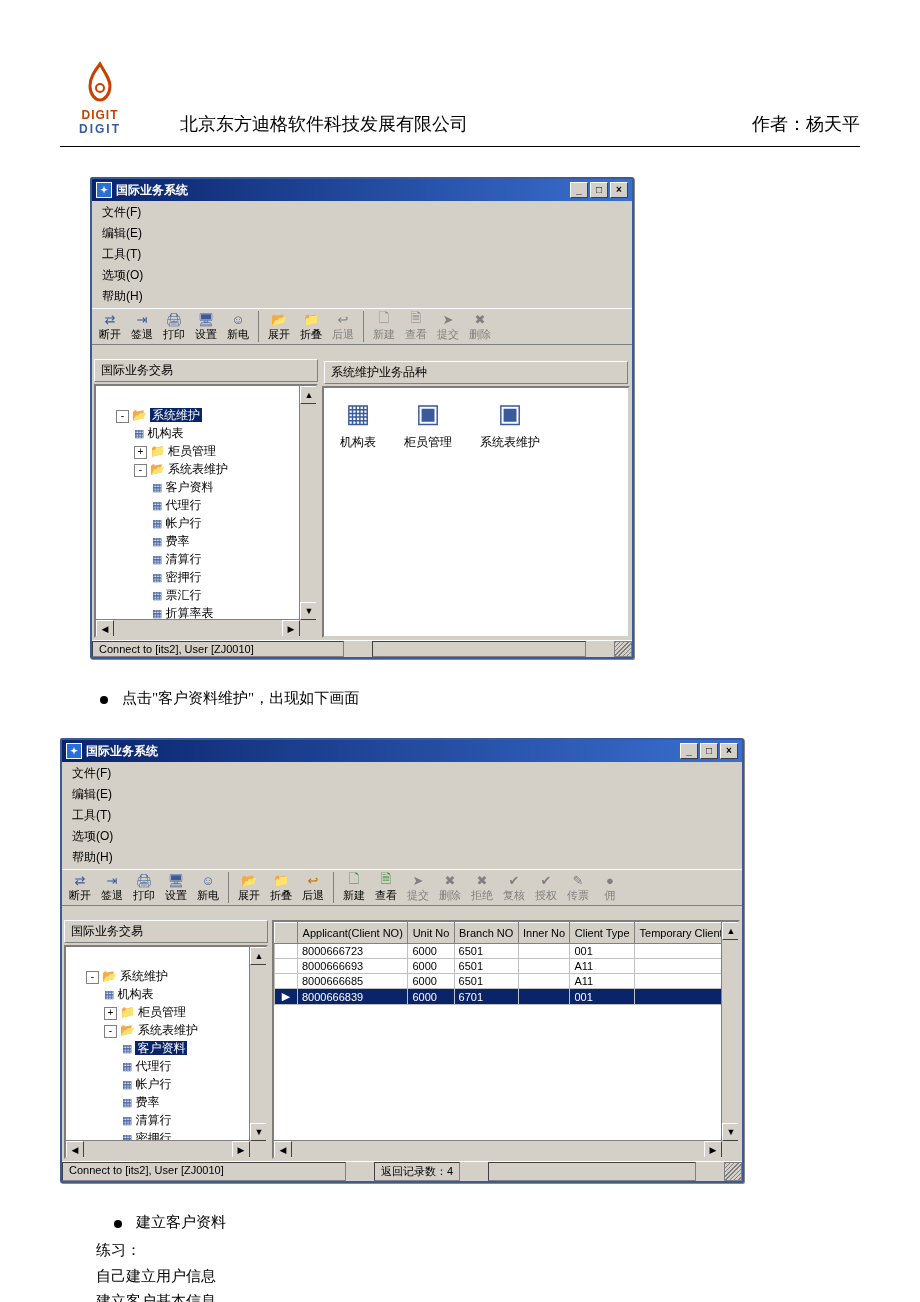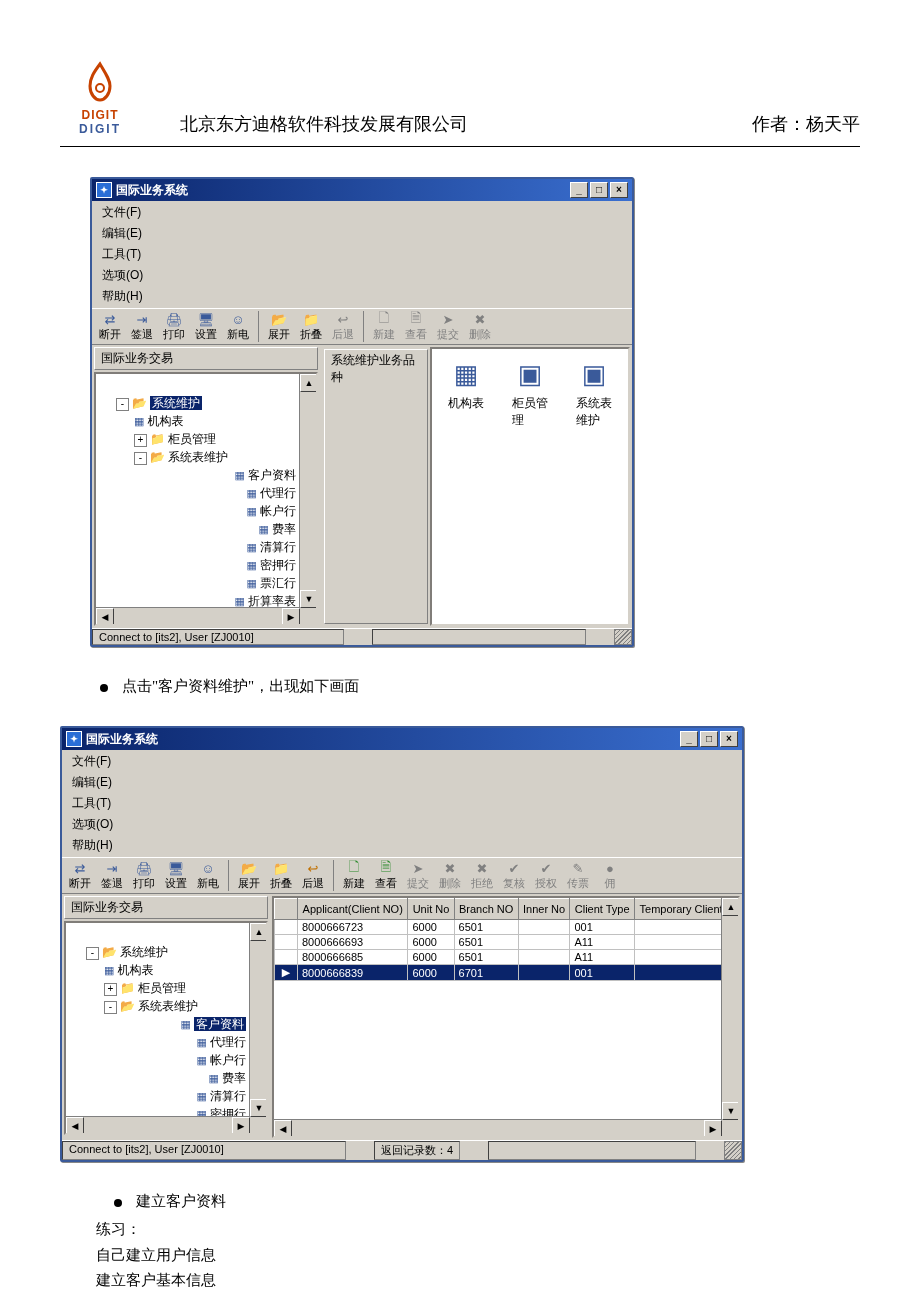--- a/index.html
+++ b/index.html
@@ -105,38 +105,38 @@
   .tb-btn.orange .ic { color: #c07000; }
 
   .panel-label {
     background: #d4d0c8;
     border: 1px solid #808080;
     border-top-color: #fff; border-left-color: #fff;
     padding: 2px 6px;
     font-size: 12px;
     margin: 2px;
   }
-  .content-row { display: flex; align-items: stretch; }
+  .content-row { display: flex; align-items: stretch; margin-top: 12px; }
   .tree-panel {
     width: 220px;
     background: #fff;
     border: 2px inset #d4d0c8;
     margin: 2px;
     overflow: hidden;
     position: relative;
   }
   .tree-panel.win2w { width: 200px; }
   .tree {
     padding: 20px;
     font-size: 12px;
     line-height: 18px;
   }
   .tree .node { white-space: nowrap; }
   .tree .indent1 { padding-left: 18px; }
-  .tree .indent2 { padding-left: 36px; text-align: right; }
+  .tree .indent2 { padding-left: 36px; }
   .tree .exp {
     display: inline-block; width: 11px; height: 11px; border: 1px solid #808080;
     line-height: 9px; text-align: center; font-size: 10px; margin-right: 3px; background: #fff;
   }
   .tree .fold-ic { color: #d6a800; margin-right: 3px; }
   .tree .grid-ic { color: #3a5a9a; margin-right: 3px; font-size: 11px; }
   .tree .selected { background: #0a246a; color: #fff; padding: 0 2px; }
 
   .scroll-v {
     position: absolute; right: 0; top: 0; bottom: 16px; width: 16px;
@@ -152,21 +152,21 @@
     width: 16px; height: 16px; background: #d4d0c8;
     border: 1px solid #fff; border-right-color: #404040; border-bottom-color: #404040;
     font-size: 9px; display: flex; align-items: center; justify-content: center;
   }
   .scroll-corner { position: absolute; right: 0; bottom: 0; width: 16px; height: 16px; background: #d4d0c8; }
 
   .right-panel {
     flex: 1;
     margin: 2px;
     display: flex;
-    flex-direction: row;
+    flex-direction: column;
   }
   .icon-area {
     flex: 1; background: #fff; border: 2px inset #d4d0c8;
     padding: 10px 16px;
     display: flex; gap: 28px;
   }
   .big-item {
     display: flex; flex-direction: column; align-items: center;
     font-size: 12px; gap: 6px;
   }

